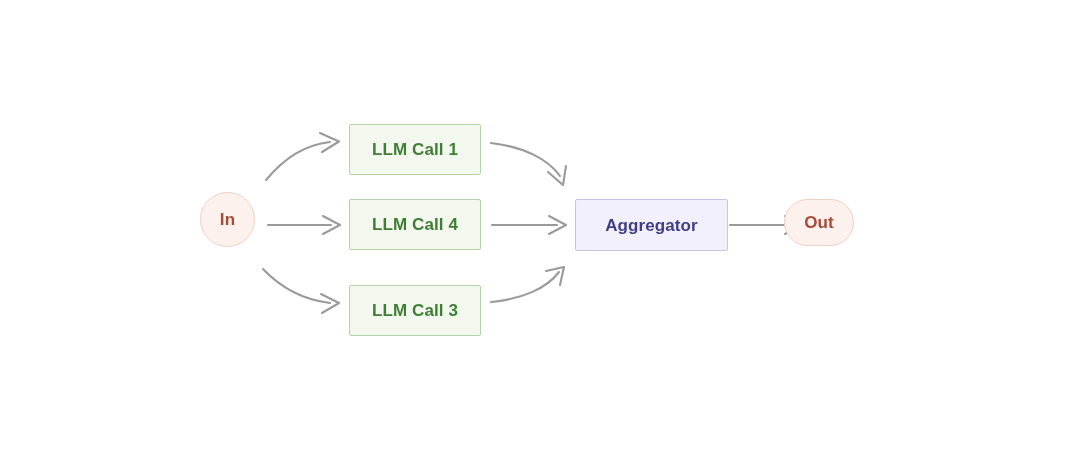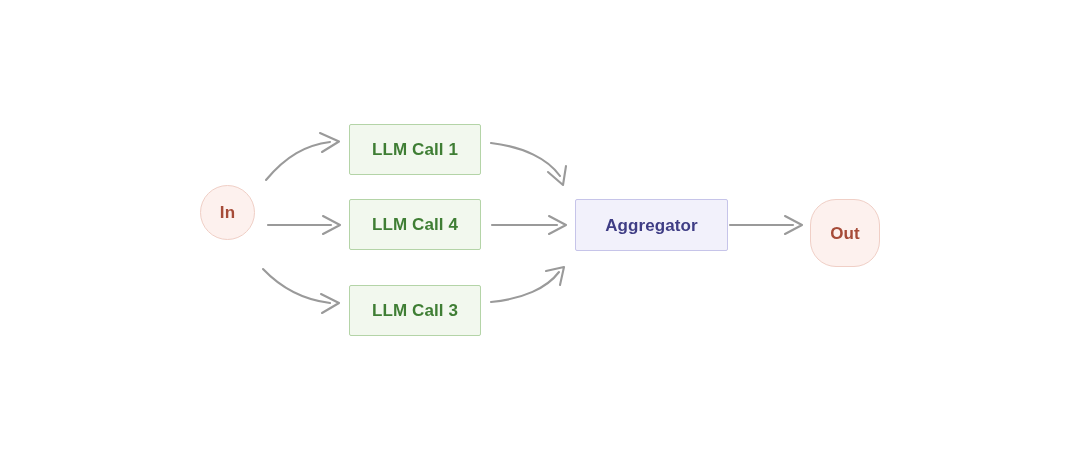--- a/index.html
+++ b/index.html
@@ -47,30 +47,30 @@
   .node-terminal {
     background: #fdf1ee;
     border: 1.4px solid #f0cfc6;
   }
   .node-terminal .node-label {
     color: #a64b38;
     font-size: 17px;
   }
   #node-in {
     left: 200px;
-    top: 185px;
+    top: 192px;
     width: 55px;
     height: 55px;
     border-radius: 50%;
   }
   #node-out {
-    left: 810px;
+    left: 784px;
     top: 199px;
     width: 70px;
-    height: 68px;
+    height: 47px;
     border-radius: 26px;
   }
   
   .node-llm {
     left: 349px;
     width: 132px;
     height: 51px;
     background: #f2f8ee;
     border: 1.3px solid #b4d4a7;
     border-radius: 2px;

